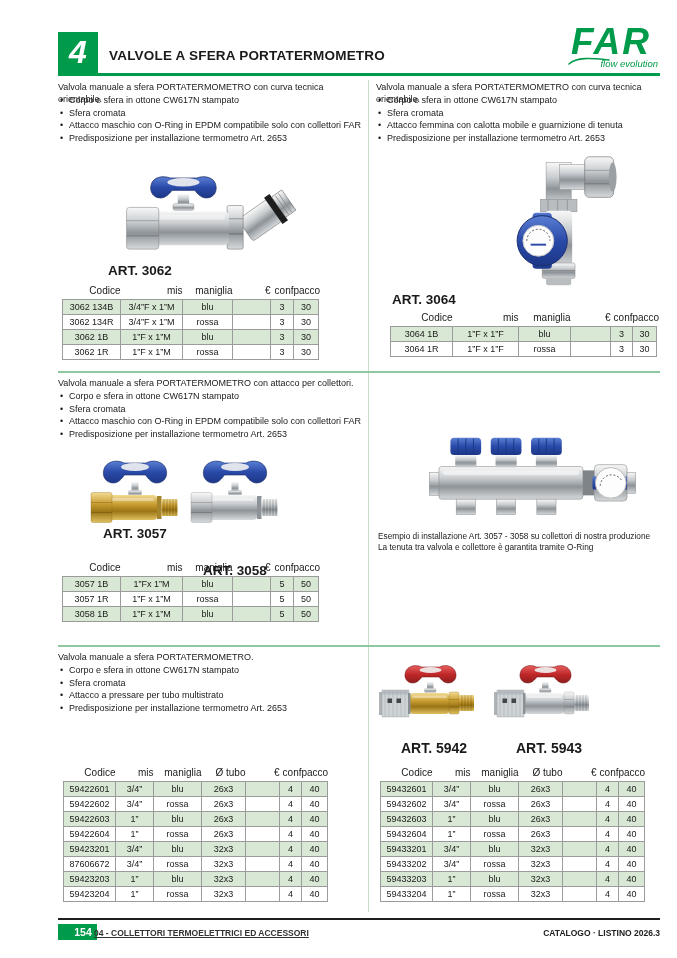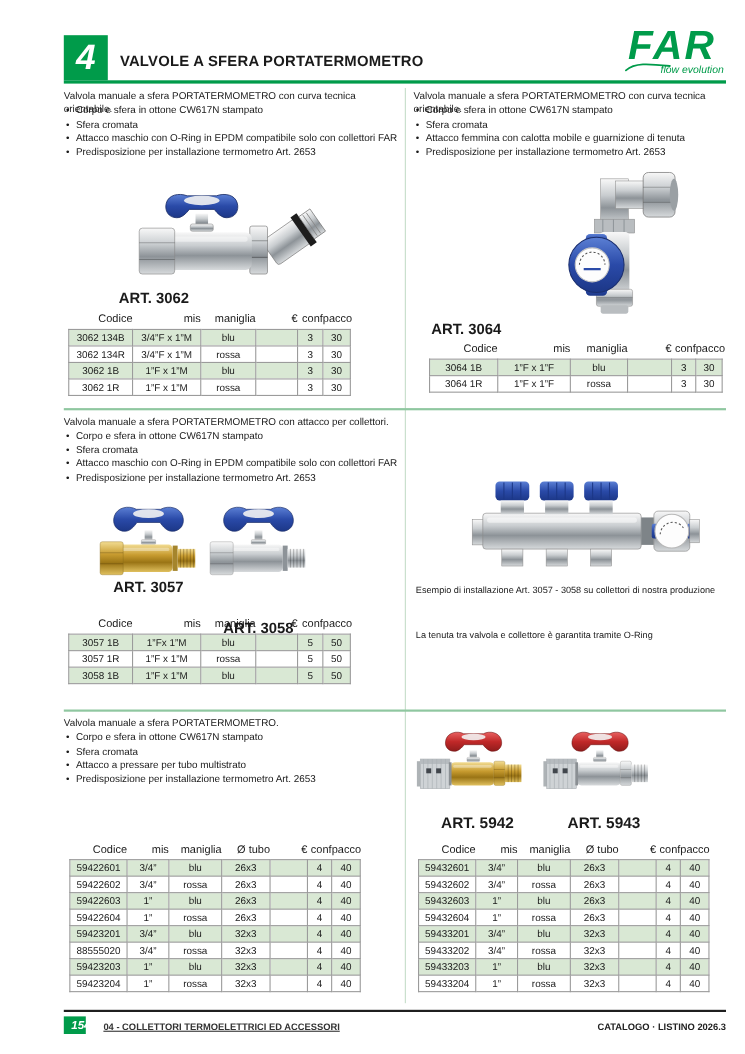--- a/index.html
+++ b/index.html
@@ -37,21 +37,21 @@
   .i1l{left:58px;top:81px;width:306px;}  .b1l{left:58px;top:94px;width:308px;}
   .i1r{left:376px;top:81px;width:290px;} .b1r{left:376px;top:94px;width:290px;}
   .i2{left:58px;top:377px;width:306px;}  .b2{left:58px;top:390px;width:308px;}
   .i3{left:58px;top:651px;width:306px;}  .b3{left:58px;top:664px;width:308px;}
   .art-title{position:absolute;font-size:13.5px;font-weight:bold;}
   .a3062{left:64px;top:263px;margin-left:44px;}
   .a3064{left:392px;top:292px;}
   .a3057{left:103px;top:526px;} .a3058{left:203px;top:542px;margin-top:21px;}
   .a5942{left:401px;top:740px;font-size:14px;} .a5943{left:516px;top:740px;font-size:14px;}
   .caption{position:absolute;left:378px;width:284px;font-size:8.3px;font-weight:normal;line-height:11.5px;}
-  .cap1{top:531px;} .cap2{top:572px;}
+  .cap1{top:531px;} .cap2{top:542px;}
   
   .tblwrap{position:absolute;}
   .tbl3062{left:62px;top:284px;width:256px;}
   .tbl3064{left:390px;top:311px;width:266px;}
   .tbl3057{left:62px;top:561px;width:256px;}
   .tbl5942{left:63px;top:766px;width:264px;}
   .tbl5943{left:380px;top:766px;width:264px;}
   table{border-collapse:collapse;table-layout:fixed;width:100%;font-size:9px;color:var(--ink);}
   th{font-weight:normal;font-size:10px;text-align:right;padding:1px 0 3px;}
   td{border:1px solid #9b9b9b;text-align:center;padding:2px 0;height:10.5px;overflow:hidden;white-space:nowrap;}
@@ -60,22 +60,22 @@
   .pimg{position:absolute;}
   .img3062{left:115px;top:160px;}
   .img3064{left:490px;top:151px;}
   .img3057{left:85px;top:443px;}
   .img3058{left:185px;top:443px;}
   .imgmani{left:425px;top:432px;}
   .img5942{left:378px;top:652px;}
   .img5943{left:493px;top:652px;}
   
   .footer-rule{position:absolute;left:58px;top:918px;width:602px;height:2px;background:#1f1f1f;}
-  .footer-pagebox{position:absolute;left:58px;top:924px;width:20px;height:16px;background:var(--brand-green);
-    color:#fff;font-size:10.5px;font-weight:bold;font-style:italic;display:flex;align-items:center;justify-content:center;padding-left:11px;}
+  .footer-pagebox{position:absolute;left:58px;top:924px;width:39px;height:16px;background:var(--brand-green);
+    color:#fff;font-size:10.5px;font-weight:bold;display:flex;align-items:center;justify-content:center;padding-left:11px;}
   .footer-section{position:absolute;left:94px;top:928px;font-size:8.5px;font-weight:bold;color:#333;text-decoration:underline;}
   .footer-catalog{position:absolute;right:17px;top:928px;font-size:8.5px;font-weight:bold;color:#222;}
 </style>
 </head>
 <body>
 
 <svg width="0" height="0" style="position:absolute" aria-hidden="true">
   <defs>
     <linearGradient id="gChrome" x1="0" y1="0" x2="0" y2="1">
       <stop offset="0" stop-color="#f8f8f8"></stop>
@@ -560,21 +560,21 @@
           <tr>
             <td>59423201</td>
             <td>3/4”</td>
             <td>blu</td>
             <td>32x3</td>
             <td></td>
             <td>4</td>
             <td>40</td>
           </tr>
           <tr>
-            <td>88555020</td>
+            <td>87606672</td>
             <td>3/4”</td>
             <td>rossa</td>
             <td>32x3</td>
             <td></td>
             <td>4</td>
             <td>40</td>
           </tr>
           <tr>
             <td>59423203</td>
             <td>1”</td>

